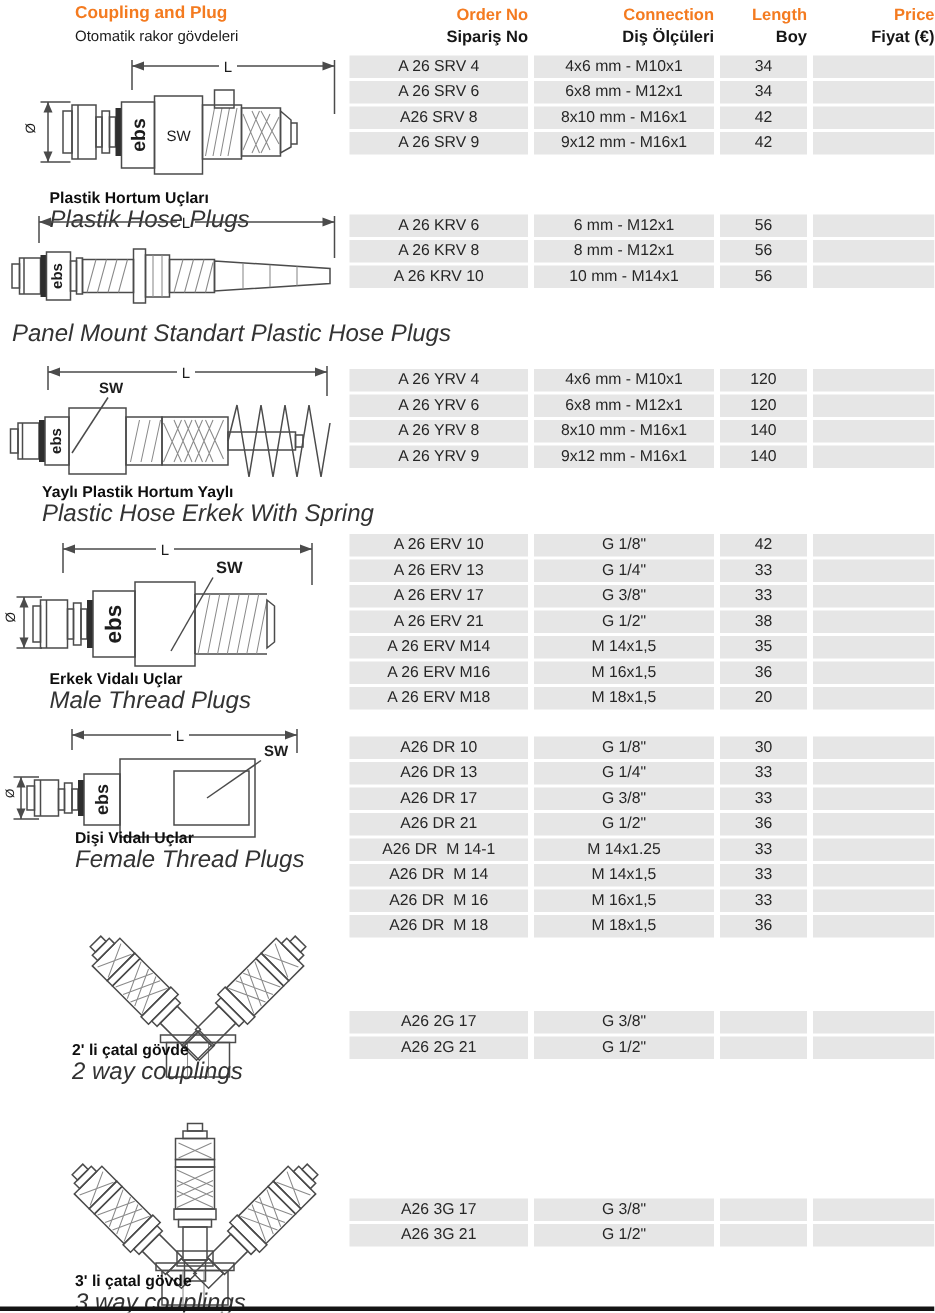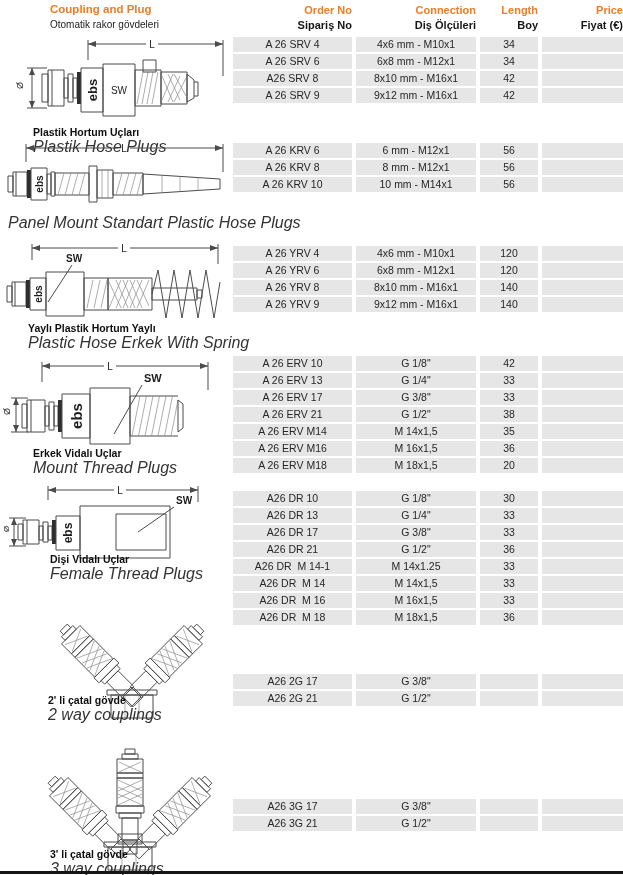--- a/index.html
+++ b/index.html
@@ -366,21 +366,21 @@
   <rect class="fillb" x="56" y="44" width="4" height="32"></rect>
   <rect class="ln" x="60" y="38" width="28" height="44" stroke-width="1.5"></rect>
   <text x="74" y="60" transform="rotate(-90 74 60)" text-anchor="middle" dominant-baseline="central" font-size="15" font-weight="bold">ebs</text>
   <rect class="ln" x="88" y="32" width="40" height="56"></rect>
   <path class="ln" d="M128,40 H176 M128,80 H176 M128,40 V80"></path>
   <path class="thin" d="M130,80 L138,40 M136.5,80 L144.5,40 M143,80 L151,40 M149.5,80 L157.5,40 M156,80 L164,40 M162.5,80 L170.5,40 M169,80 L176,44"></path>
   <path class="ln" d="M176,44 L181,48 V72 L176,76 Z"></path>
 </svg>
 <div class="cap" style="left:33px;top:447px">
   <div class="t">Erkek Vidalı Uçlar</div>
-  <div class="s">Mount Thread Plugs</div>
+  <div class="s">Male Thread Plugs</div>
 </div>
 
 <svg style="left:2px;top:482px" width="224" height="78" viewBox="0 0 224 78">
   <path class="ln" d="M46,4 V18 M196,4 V20"></path>
   <path class="ln" d="M46,8 H112 M124,8 H196"></path>
   <polygon class="ar" points="46,8 54,5 54,11"></polygon>
     <polygon class="ar" points="196,8 188,5 188,11"></polygon>
   <text x="118" y="12" text-anchor="middle" font-size="10">L</text>
   <text x="174" y="22" font-size="10" font-weight="bold">SW</text>
   <path class="ln" d="M172,25 L136,50"></path>

